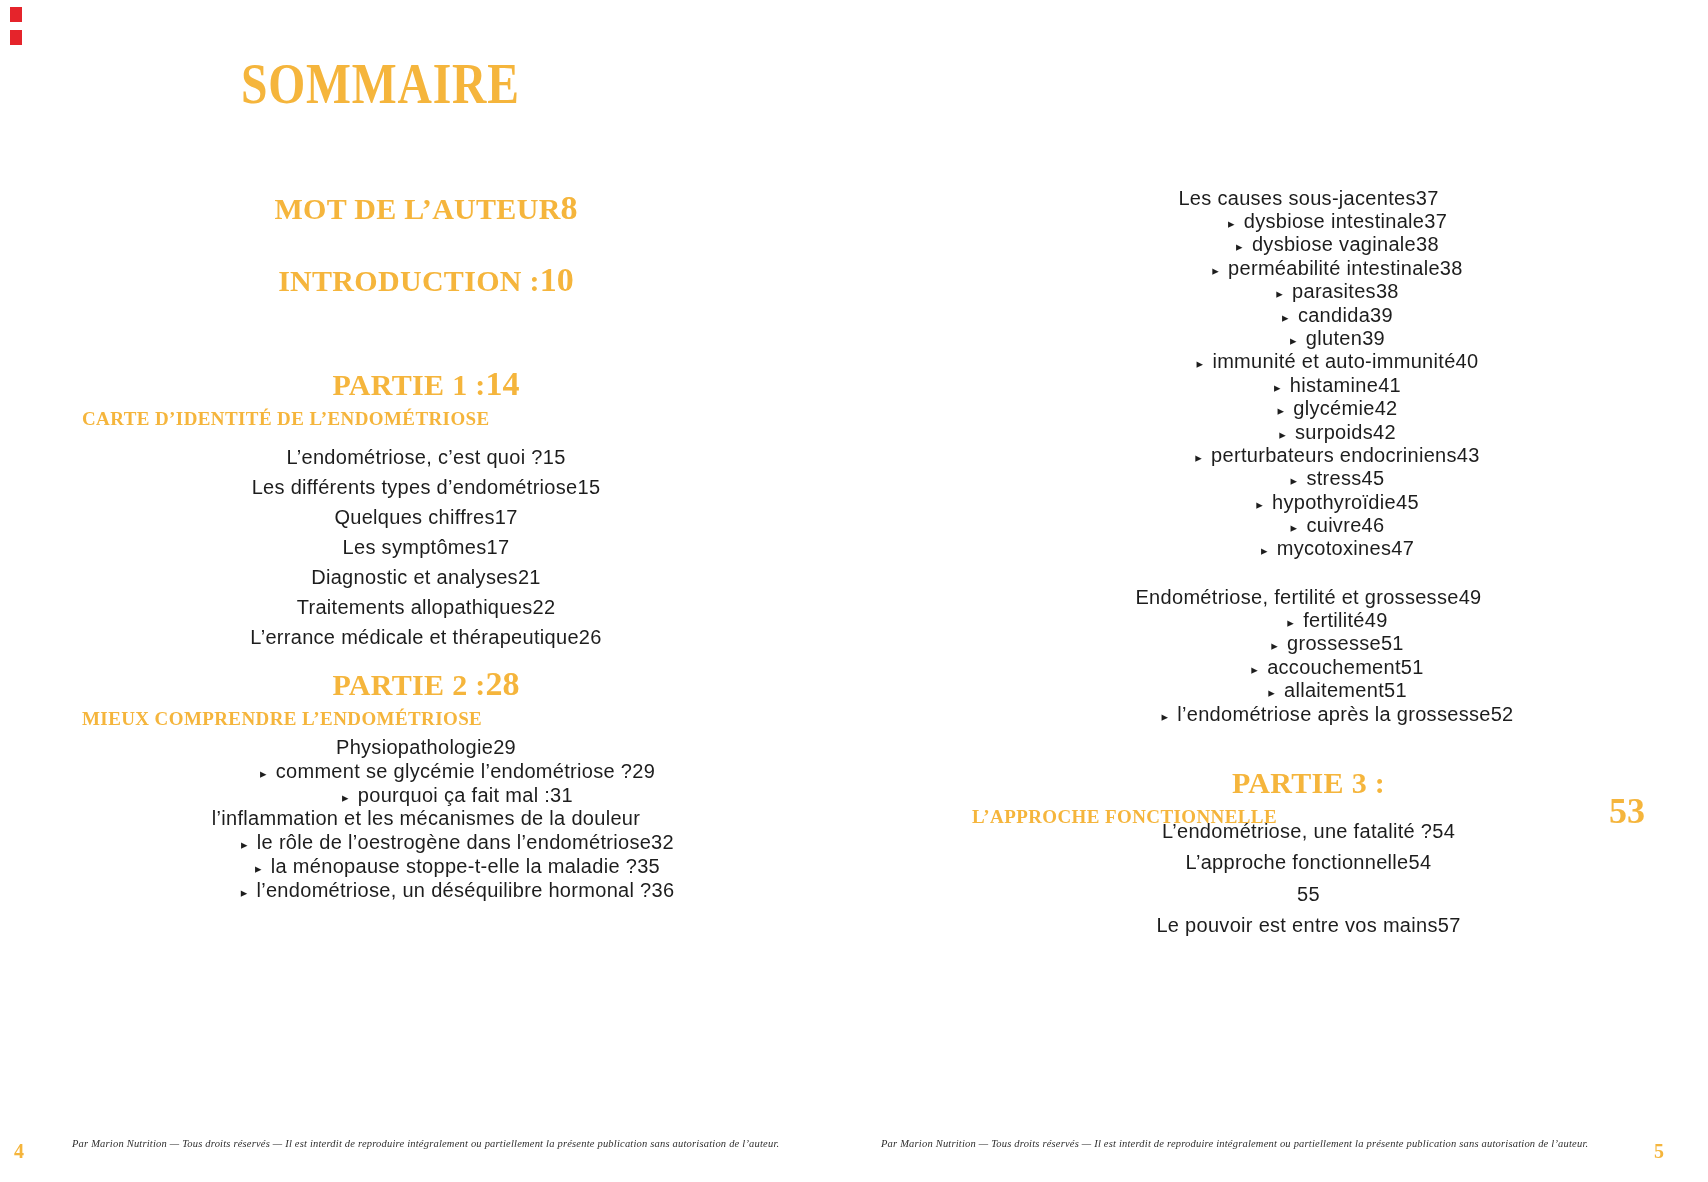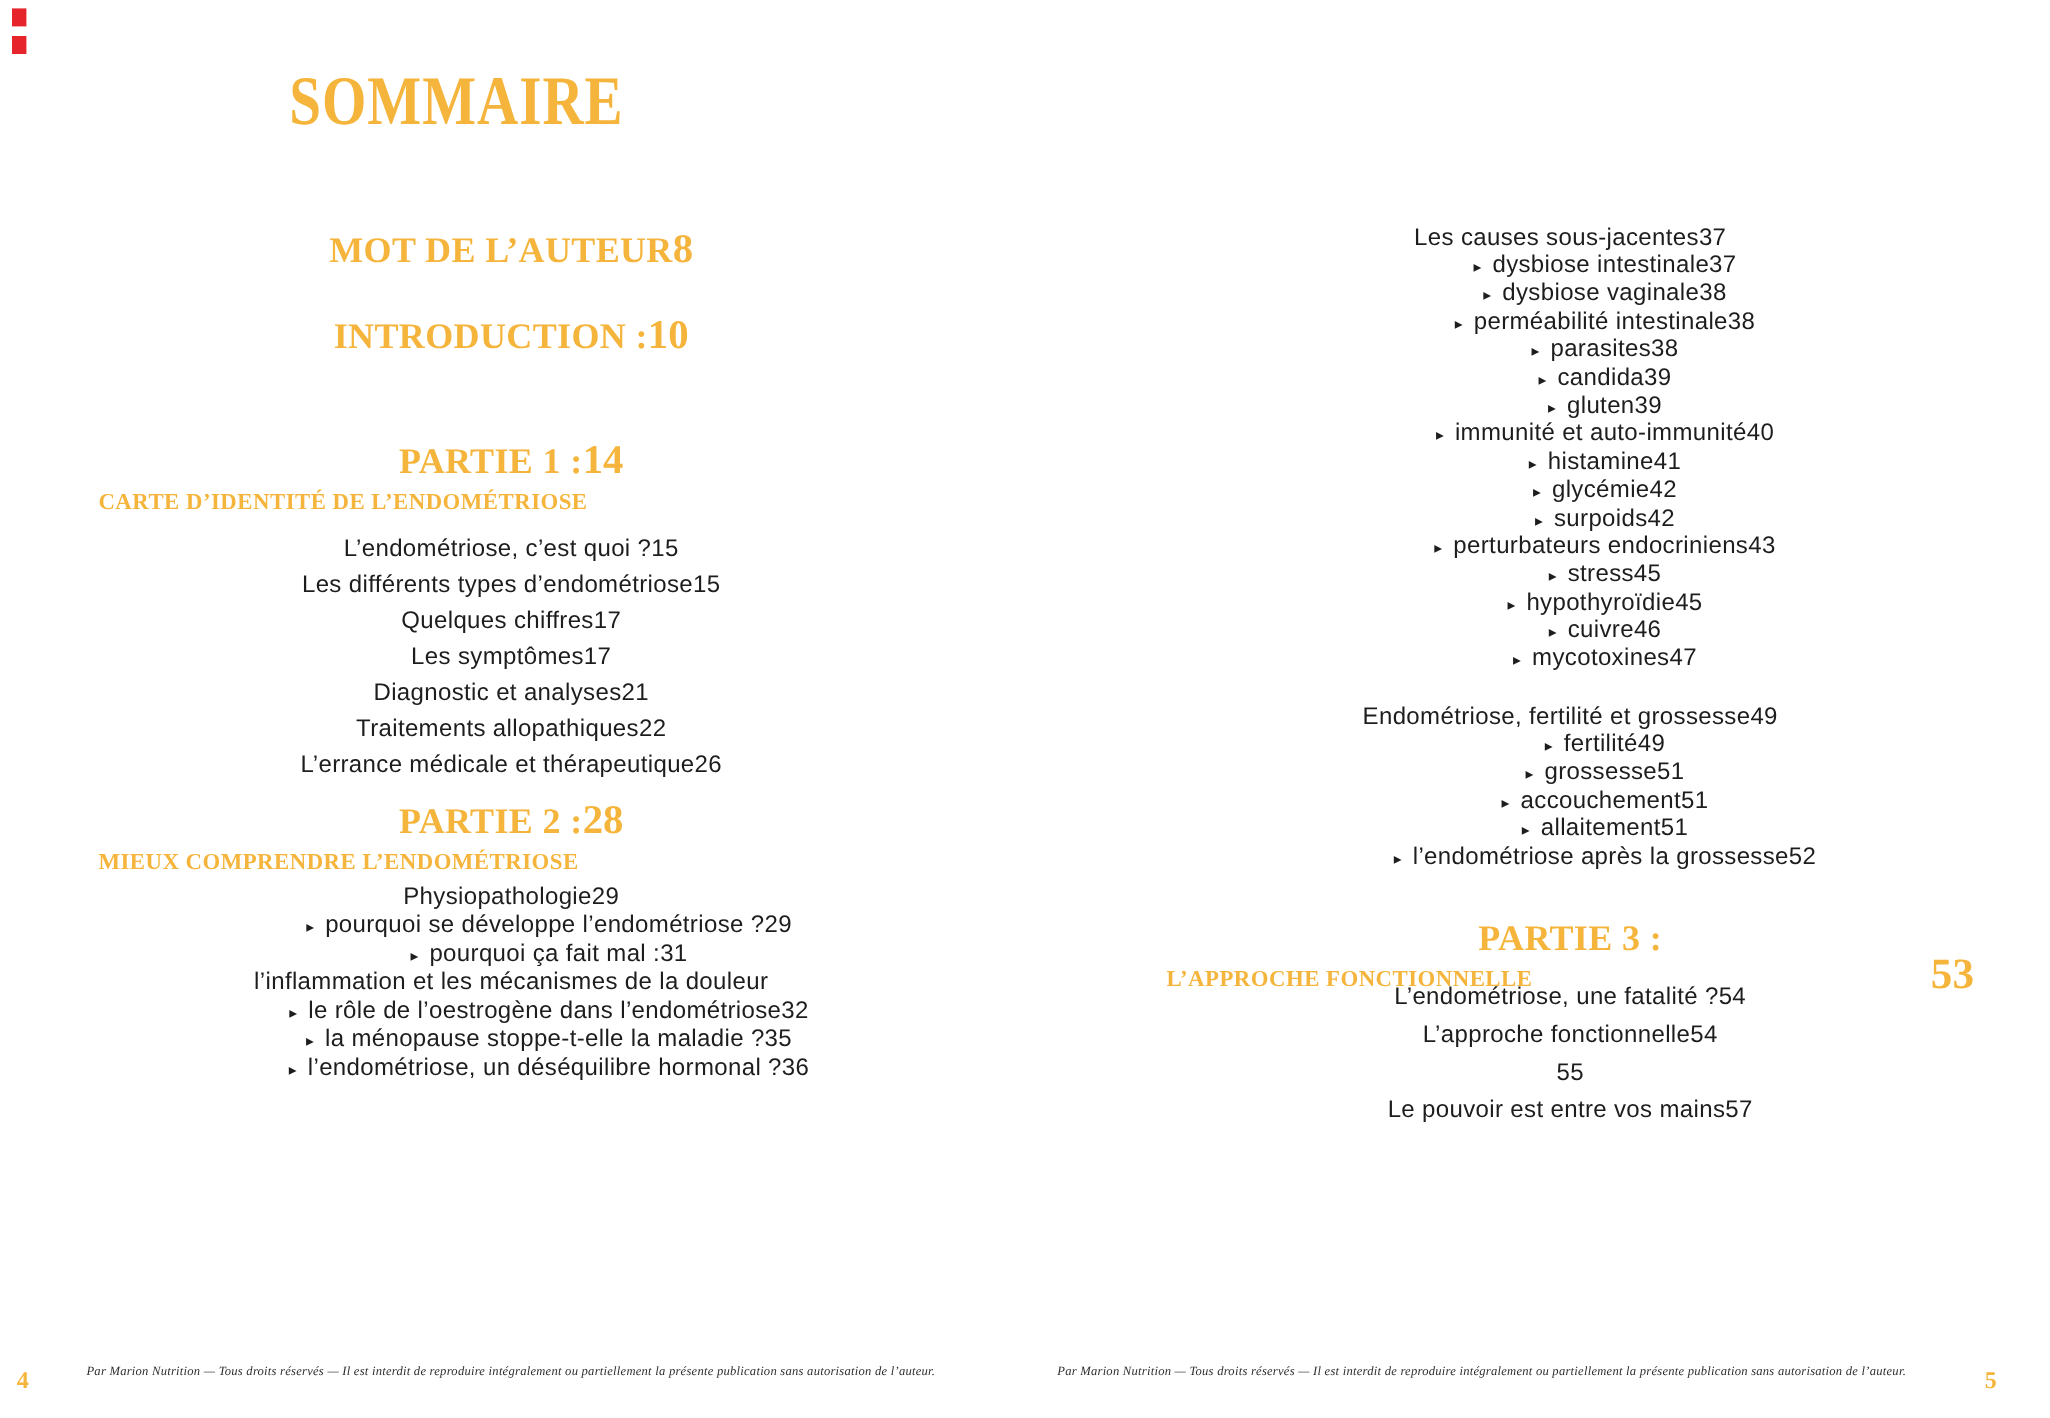--- a/index.html
+++ b/index.html
@@ -132,21 +132,21 @@
       <span class="stitle gold-serif">PARTIE 2 :</span>
       <span class="bignum gold-serif">28</span>
     </div>
     <div class="subtitle gold-serif">MIEUX COMPRENDRE L’ENDOMÉTRIOSE</div>
     <div class="items p2items">
       <div class="row item">
         <span class="label">Physiopathologie</span>
         <span class="pnum">29</span>
       </div>
       <div class="row item sub">
-        <span class="label"><span class="tri">▸</span><span>pourquoi se développe l’endométriose ?</span></span>
+        <span class="label"><span class="tri">▸</span><span>comment se glycémie l’endométriose ?</span></span>
         <span class="pnum">29</span>
       </div>
       <div class="row item sub">
         <span class="label"><span class="tri">▸</span><span>pourquoi ça fait mal :</span></span>
         <span class="pnum">31</span>
       </div>
       <div class="row item">
         <span class="label">l’inflammation et les mécanismes de la douleur</span>
         <span class="pnum"></span>
       </div>

